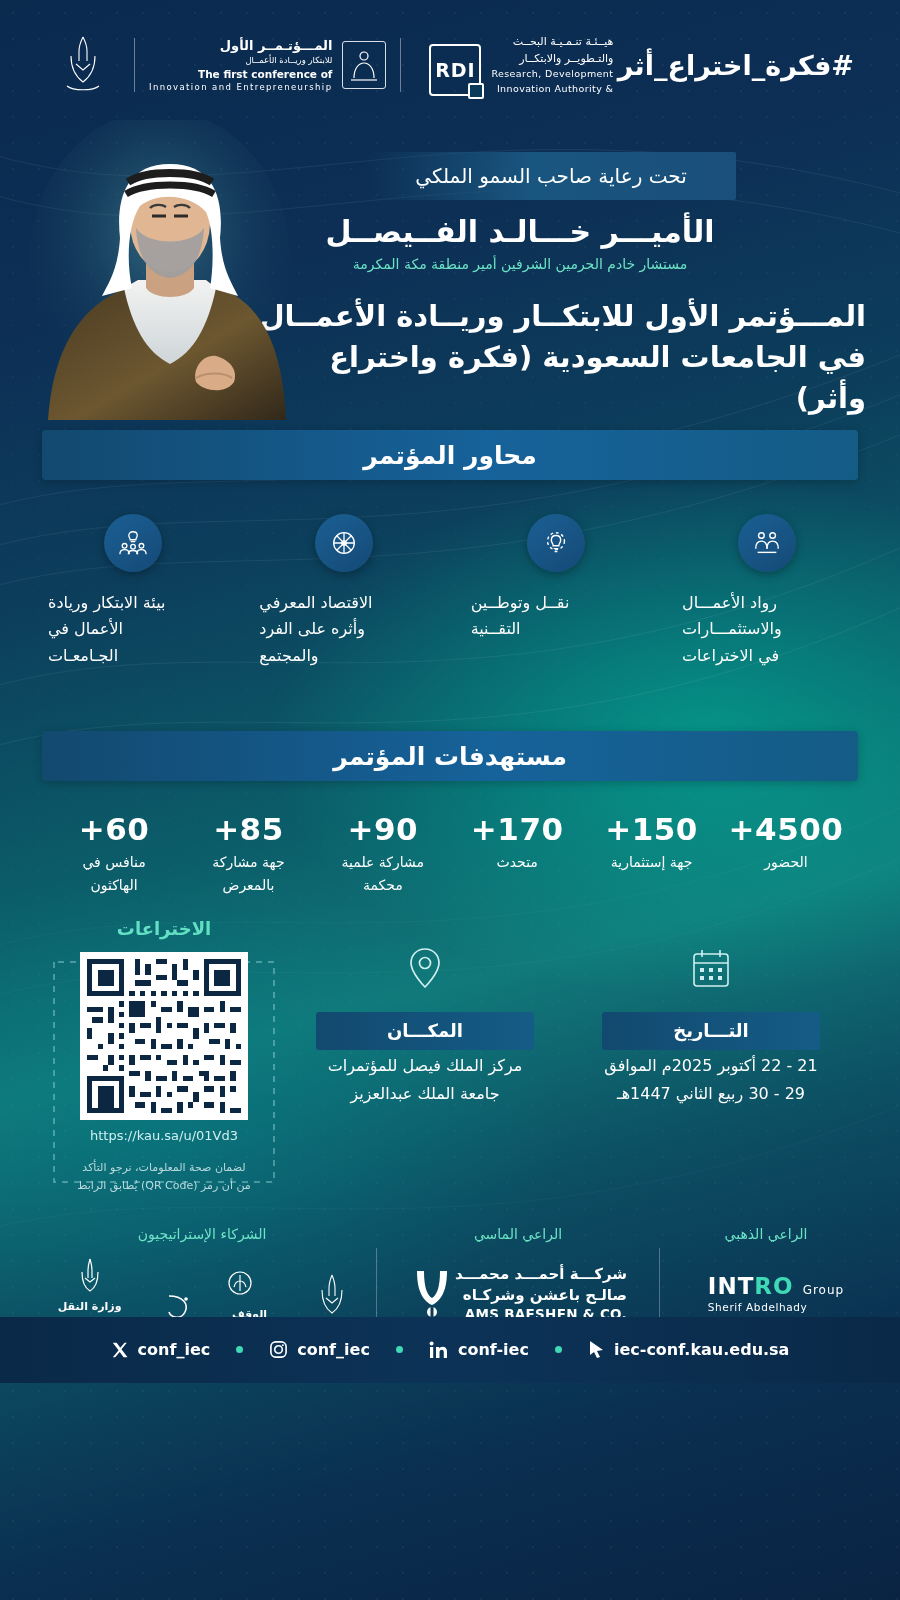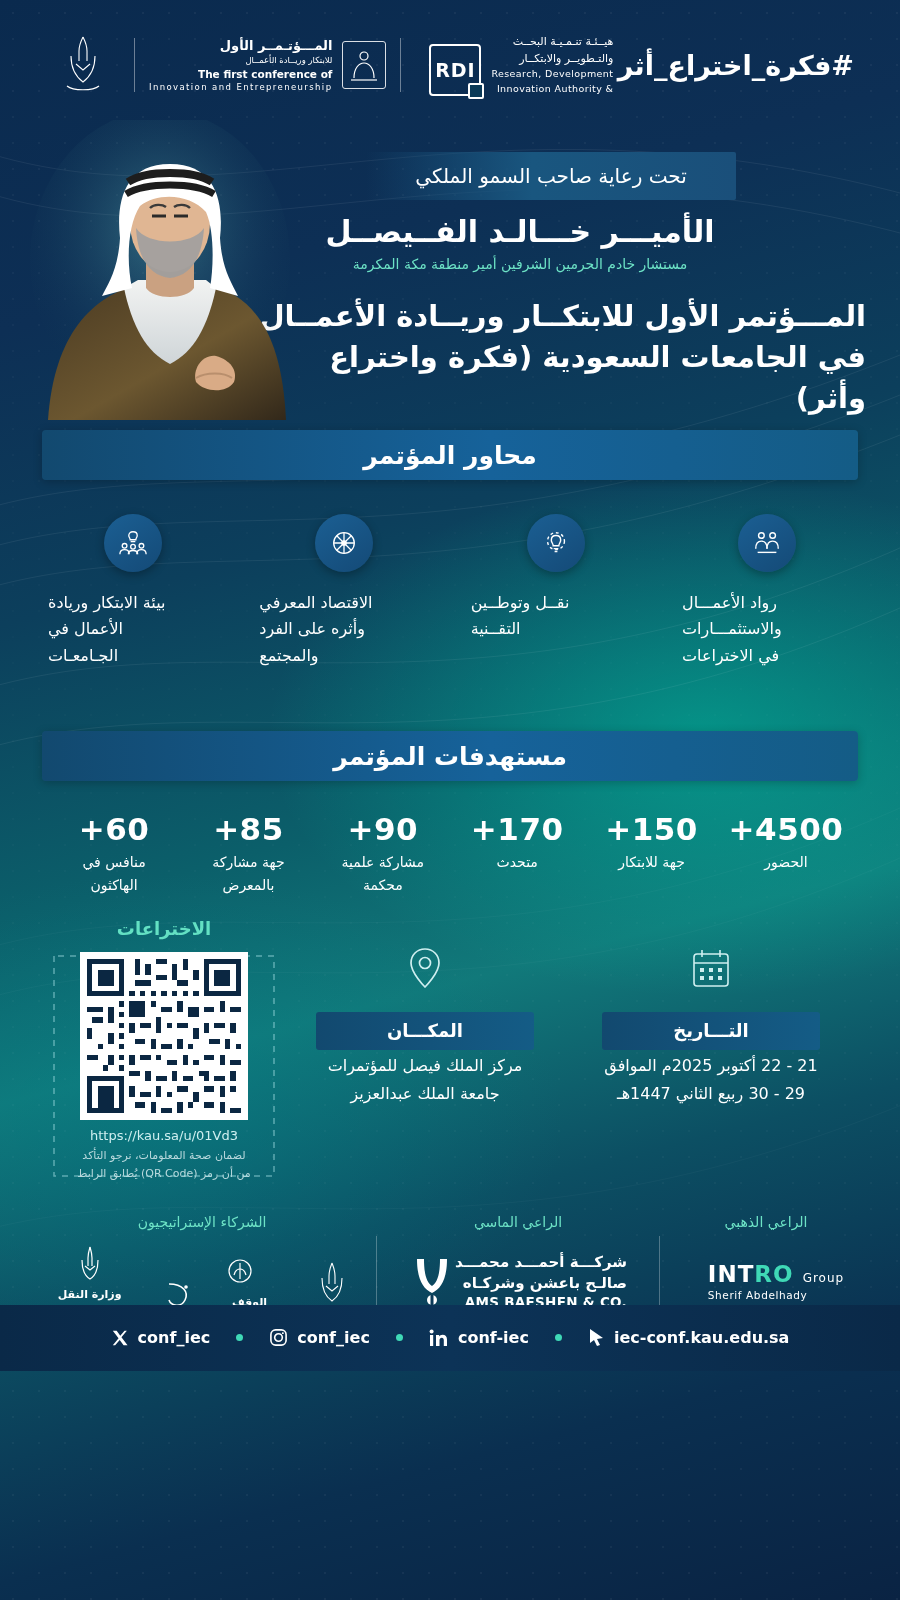--- a/index.html
+++ b/index.html
@@ -124,21 +124,21 @@
   .info { display:flex; padding:34px 46px 0; align-items:flex-start; }
   .reg { width:236px; position:relative; }
   .reg-frame { position:relative; padding:10px 8px 6px; }
   .reg-title {
     position:absolute; top:-12px; right:50%; transform:translateX(50%);
     background:transparent; font-size:18px; font-weight:bold; color:#63e0c3;
     padding:0 10px; letter-spacing:2px; white-space:nowrap;
   }
   .qr-wrap { width:168px; height:168px; margin:12px auto 8px; background:#fff; padding:7px; position:relative; }
   .qr-url { text-align:center; font-size:13px; color:#cfeff0; direction:ltr; }
-  .qr-note { text-align:center; font-size:11px; color:#b9d9dd; line-height:1.6; margin-top:4px; }
+  .qr-note { text-align:center; font-size:11px; color:#b9d9dd; line-height:1.6; margin-top:16px; }
 
   .info-col { flex:1; text-align:center; padding-top:10px; }
   .info-ico { height:58px; display:flex; align-items:center; justify-content:center; margin-bottom:14px; }
   .info-band {
     width:218px; height:38px; margin:0 auto 2px; border-radius:3px;
     background:linear-gradient(270deg,#145c86,#12496f);
     display:flex; align-items:center; justify-content:center;
     font-size:18px; font-weight:bold; letter-spacing:2px;
   }
   .info-txt { font-size:16px; line-height:1.75; }
@@ -352,21 +352,21 @@
     <div style="height:62px"></div>
     <div class="band">مستهدفات المؤتمر</div>
 
     <div class="stats">
       <div class="stat">
         <div class="num">4500+</div>
         <div class="cap" style="white-space:pre-line">الحضور</div>
       </div>
       <div class="stat">
         <div class="num">150+</div>
-        <div class="cap" style="white-space:pre-line">جهة للابتكار</div>
+        <div class="cap" style="white-space:pre-line">جهة إستثمارية</div>
       </div>
       <div class="stat">
         <div class="num">170+</div>
         <div class="cap" style="white-space:pre-line">متحدث</div>
       </div>
       <div class="stat">
         <div class="num">90+</div>
         <div class="cap" style="white-space:pre-line">مشاركة علمية
 محكمة</div>
       </div>

